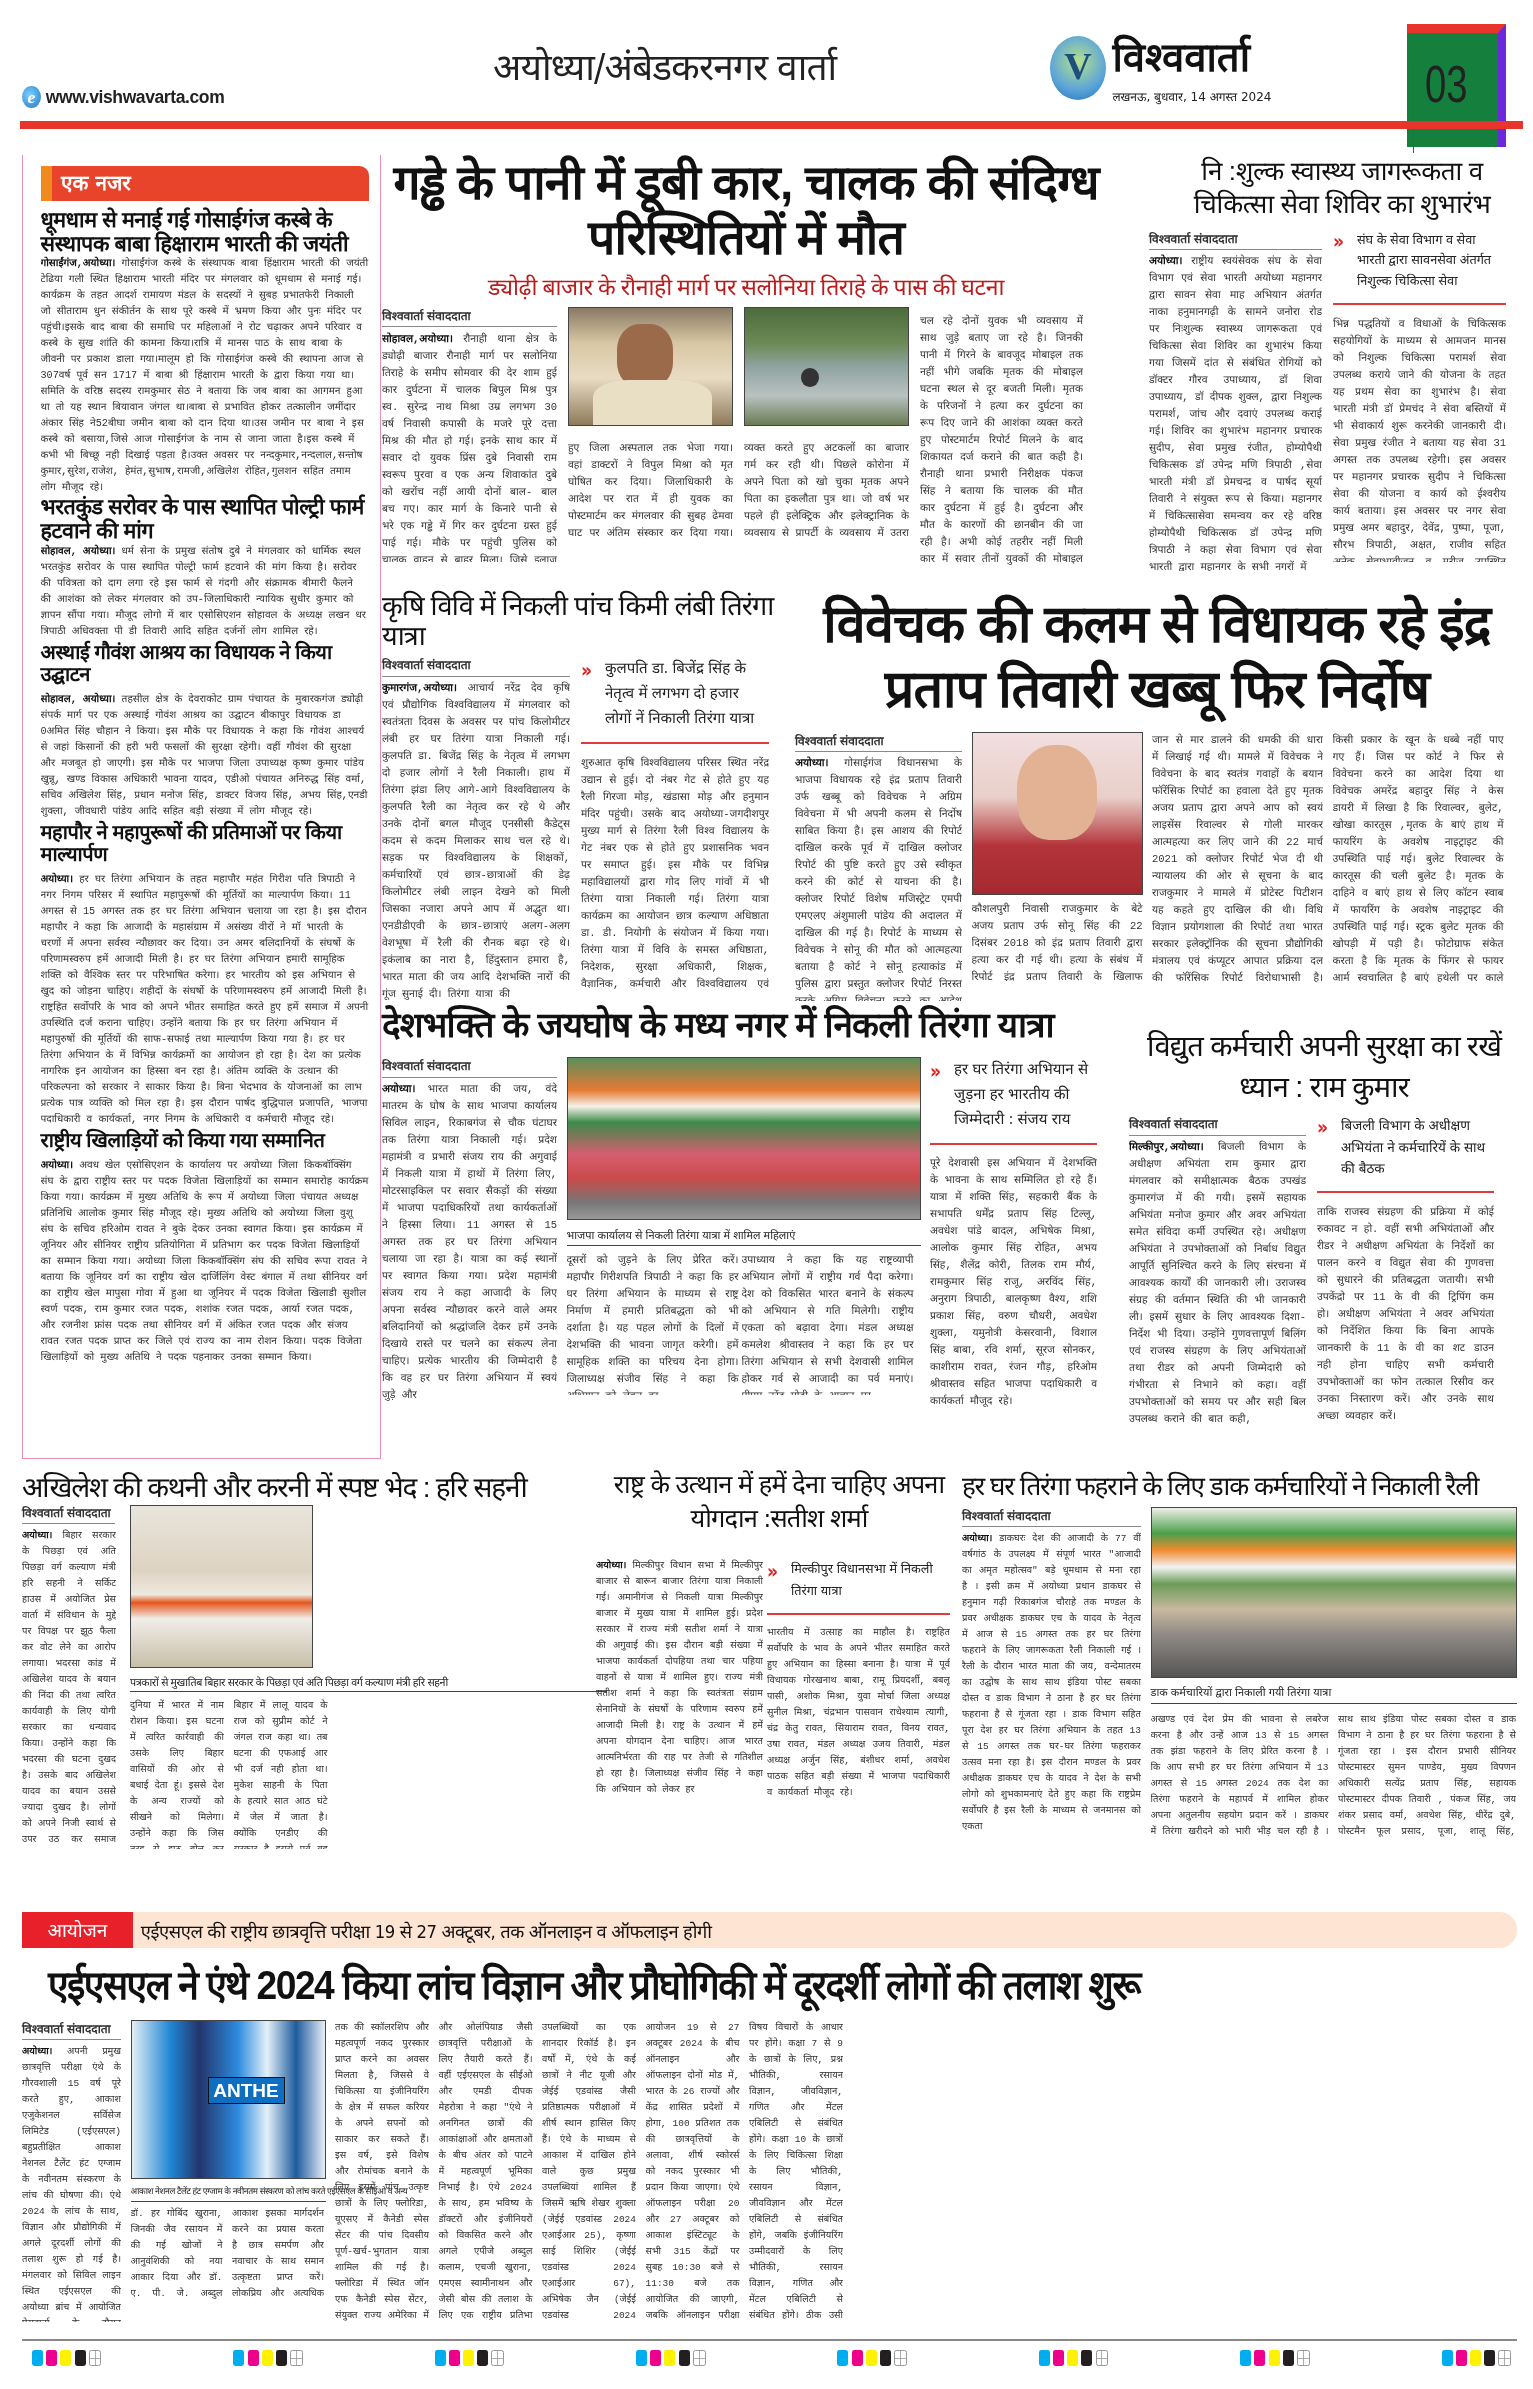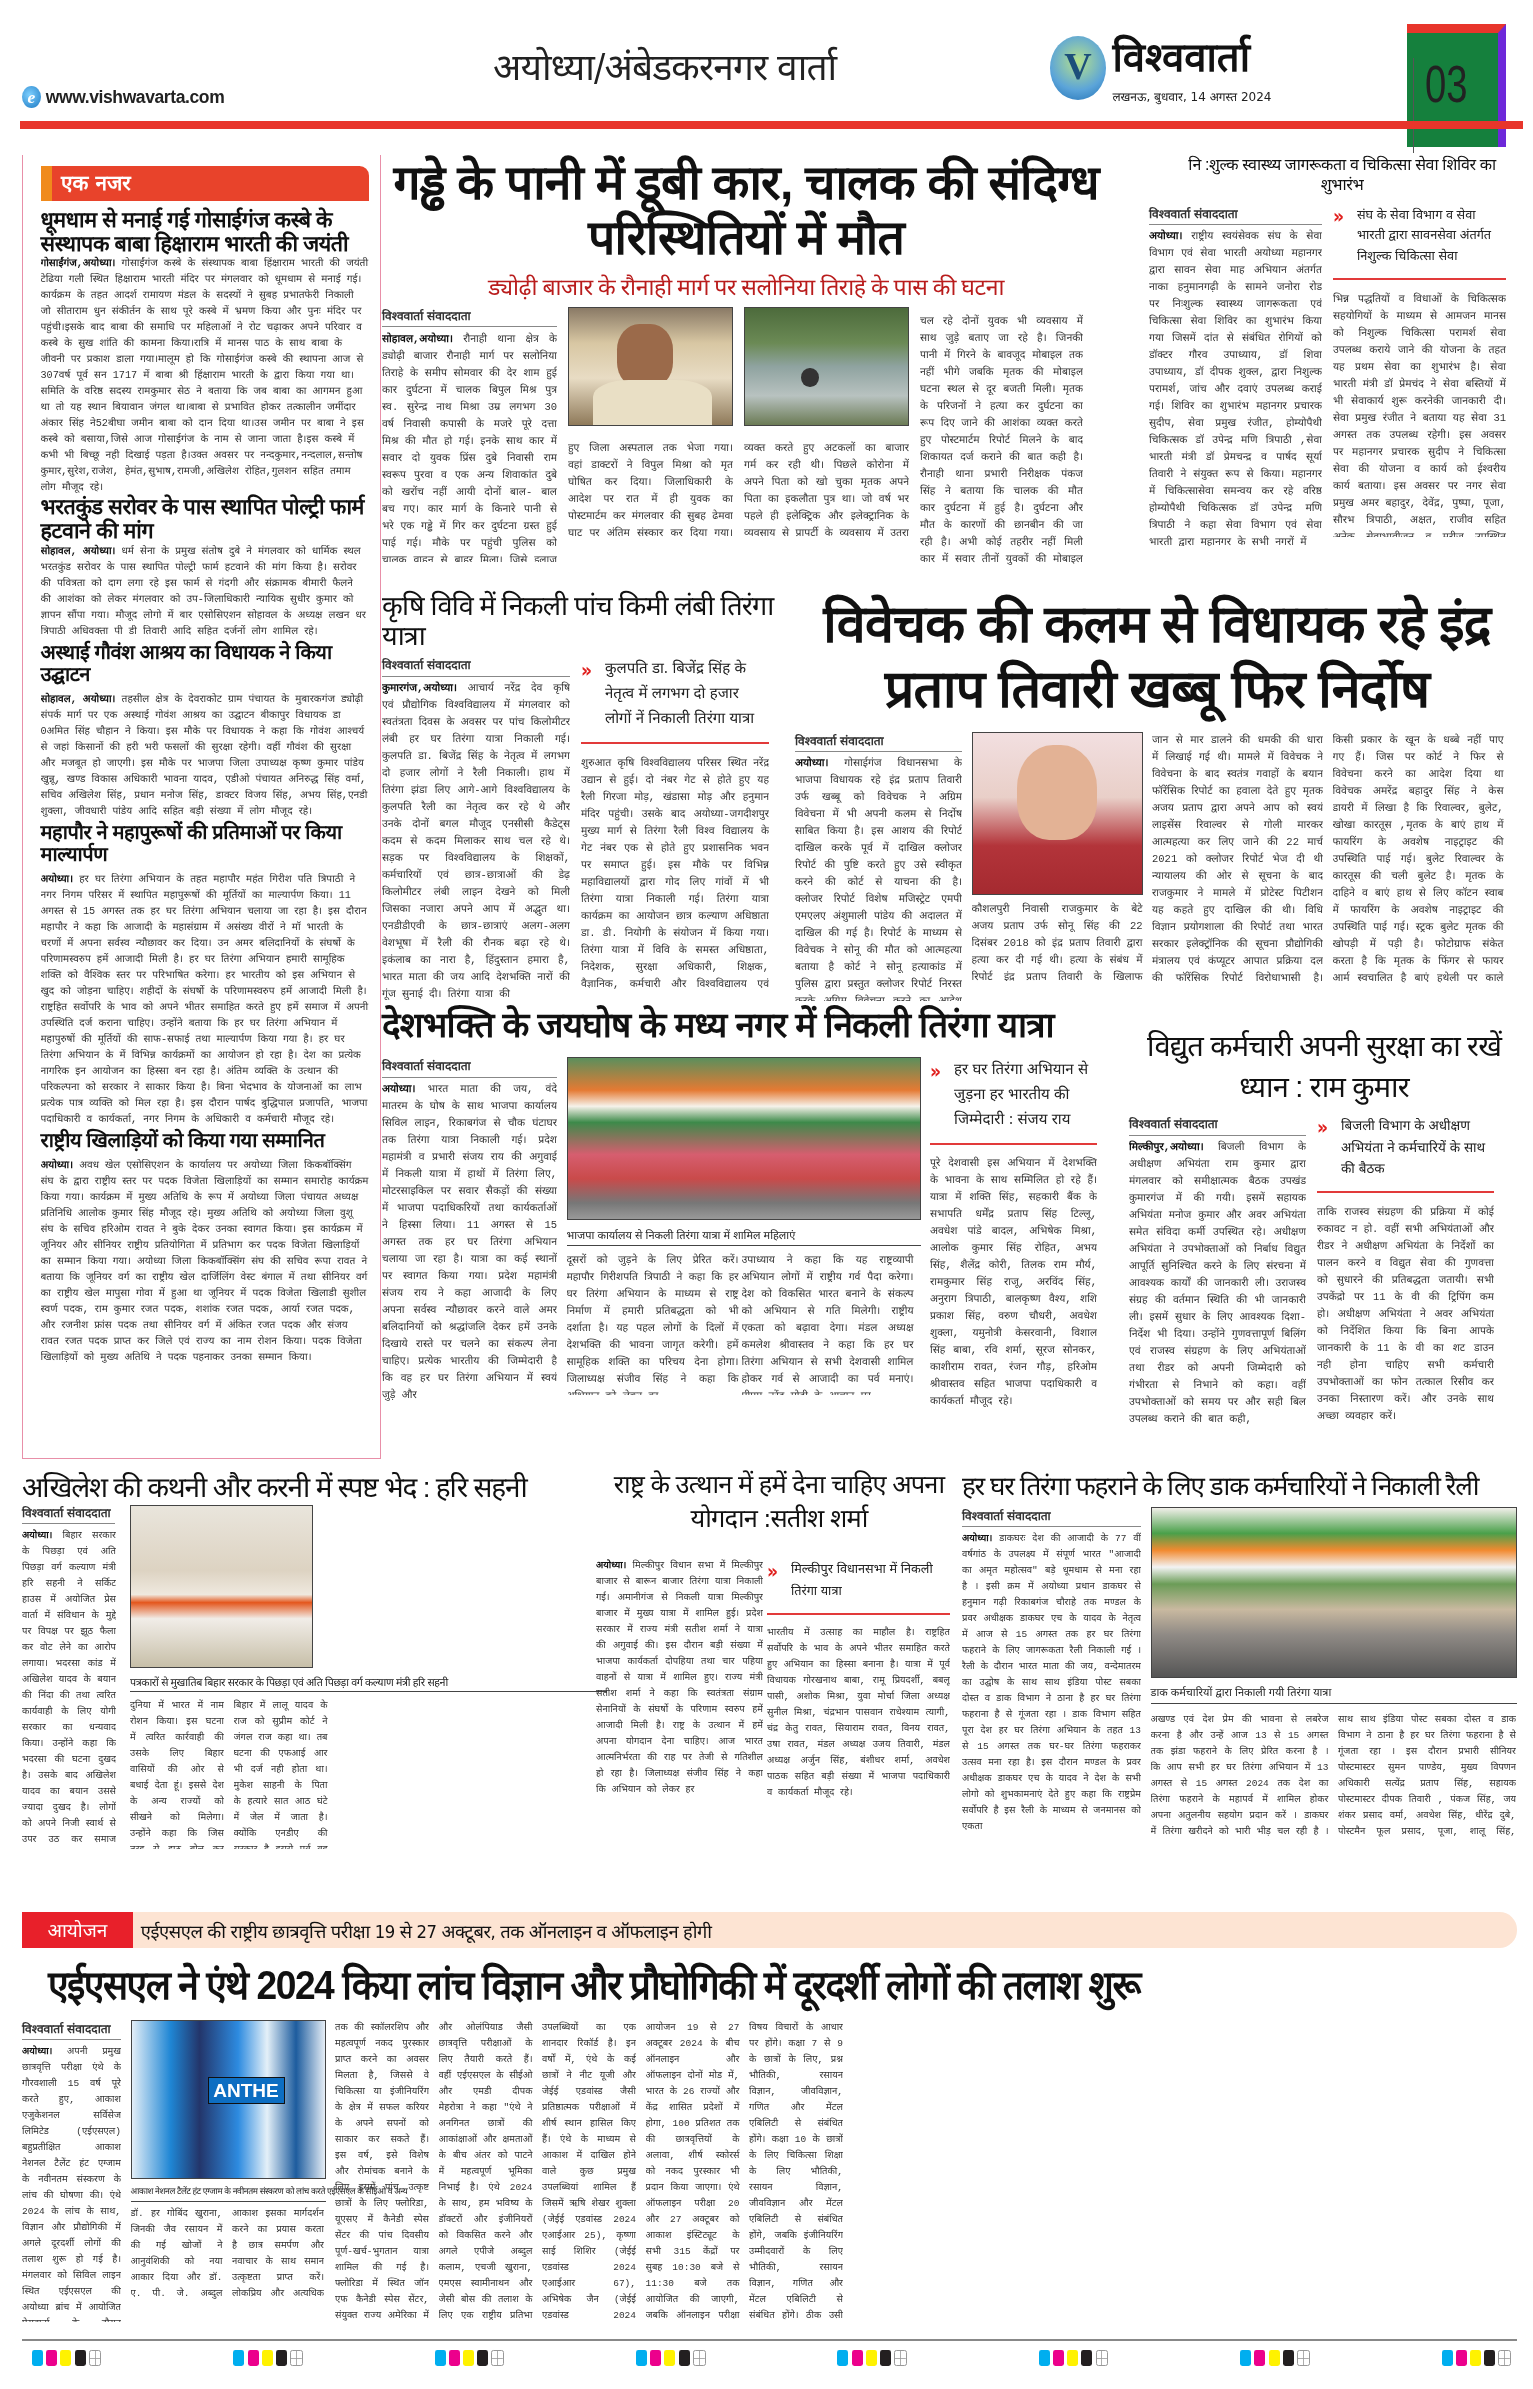--- a/index.html
+++ b/index.html
@@ -88,21 +88,21 @@
       </div>
       <p class="body-txt" style="margin-top:14.3px;height:103px"><span>व्यक्त करते हुए अटकलों का बाजार गर्म कर रही थी। पिछले कोरोना में अपने पिता को खो चुका मृतक अपने पिता का इकलौता पुत्र था। जो वर्ष भर पहले ही इलेक्ट्रिक और इलेक्ट्रानिक के व्यवसाय से प्रापर्टी के व्यवसाय में उतरा था। इसके साथ कार में</span></p>
     </div>
     <div style="width:163px">
       <p class="body-txt" style="margin-top:6.4px;height:254px"><span>चल रहे दोनों युवक भी व्यवसाय में साथ जुड़े बताए जा रहे है। जिनकी पानी में गिरने के बावजूद मोबाइल तक नहीं भीगे जबकि मृतक की मोबाइल घटना स्थल से दूर बजती मिली। मृतक के परिजनों ने हत्या कर दुर्घटना का रूप दिए जाने की आशंका व्यक्त करते हुए पोस्टमार्टम रिपोर्ट मिलने के बाद शिकायत दर्ज कराने की बात कही है। रौनाही थाना प्रभारी निरीक्षक पंकज सिंह ने बताया कि चालक की मौत कार दुर्घटना में हुई है। दुर्घटना और मौत के कारणों की छानबीन की जा रही है। अभी कोई तहरीर नहीं मिली कार में सवार तीनों युवकों की मोबाइल की सर्विलांस डिटेल और पोस्टमार्टम रिपोर्ट खुलासे में मददगार बन सकती है।</span></p>
     </div>
   </div>
 </div>
 
 <div class="abs" style="left:1117px;top:155px;width:402px;height:429px">
-  <h2 class="hl" style="font-size:16px;text-align:center;font-weight:normal;letter-spacing:-0.4px;line-height:1.25;padding-left:48px">नि :शुल्क स्वास्थ्य जागरूकता व चिकित्सा सेवा शिविर का शुभारंभ</h2>
+  <h2 class="hl" style="font-size:26px;text-align:center;font-weight:normal;letter-spacing:-0.4px;line-height:1.25;padding-left:48px">नि :शुल्क स्वास्थ्य जागरूकता व चिकित्सा सेवा शिविर का शुभारंभ</h2>
   <div style="display:flex;gap:11px;margin-top:9.5px">
     <div style="width:173px;padding-left:32px;box-sizing:content-box">
       <div class="byline">विश्ववार्ता संवाददाता</div>
       <p class="body-txt" style="height:318px"><b>अयोध्या।</b> <span>राष्ट्रीय स्वयंसेवक संघ के सेवा विभाग एवं सेवा भारती अयोध्या महानगर द्वारा सावन सेवा माह अभियान अंतर्गत नाका हनुमानगढ़ी के सामने जनोरा रोड पर निःशुल्क स्वास्थ्य जागरूकता एवं चिकित्सा सेवा शिविर का शुभारंभ किया गया जिसमें दांत से संबंधित रोगियों को डॉक्टर गौरव उपाध्याय, डॉ शिवा उपाध्याय, डॉ दीपक शुक्ल, द्वारा निशुल्क परामर्श, जांच और दवाएं उपलब्ध कराई गई। शिविर का शुभारंभ महानगर प्रचारक सुदीप, सेवा प्रमुख रंजीत, होम्योपैथी चिकित्सक डॉ उपेन्द्र मणि त्रिपाठी ,सेवा भारती मंत्री डॉ प्रेमचन्द्र व पार्षद सूर्या तिवारी ने संयुक्त रूप से किया। महानगर में चिकित्सासेवा समन्वय कर रहे वरिष्ठ होम्योपैथी चिकित्सक डॉ उपेन्द्र मणि त्रिपाठी ने कहा सेवा विभाग एवं सेवा भारती द्वारा महानगर के सभी नगरों में</span></p>
     </div>
     <div style="width:173px">
       <div class="quote" style="font-size:12.7px;line-height:20.7px;margin-bottom:11px"><span class="qm">»</span><span>संघ के सेवा विभाग  व सेवा भारती द्वारा सावनसेवा अंतर्गत निशुल्क चिकित्सा सेवा</span></div>
       <p class="body-txt" style="height:246px"><span>भिन्न पद्धतियों व विधाओं के चिकित्सक सहयोगियों के माध्यम से आमजन मानस को निशुल्क चिकित्सा परामर्श सेवा उपलब्ध कराये जाने की योजना के तहत यह प्रथम सेवा का शुभारंभ है। सेवा भारती मंत्री डॉ प्रेमचंद ने सेवा बस्तियों में भी सेवाकार्य शुरू करनेकी जानकारी दी। सेवा प्रमुख रंजीत ने बताया यह सेवा 31 अगस्त तक उपलब्ध रहेगी। इस अवसर पर महानगर प्रचारक सुदीप ने चिकित्सा सेवा की योजना व कार्य को ईश्वरीय कार्य बताया। इस अवसर पर नगर सेवा प्रमुख अमर बहादुर, देवेंद्र, पुष्पा, पूजा, सौरभ त्रिपाठी, अक्षत, राजीव सहित अनेक सेवाभावीजन व मरीज उपस्थित रहे।</span></p>
     </div>
   </div>

